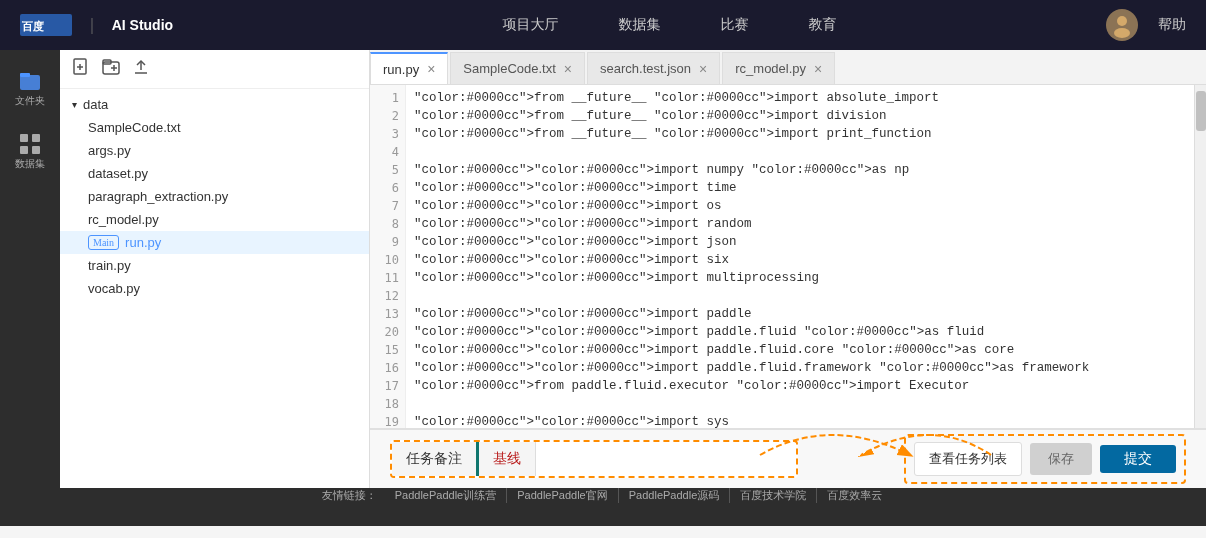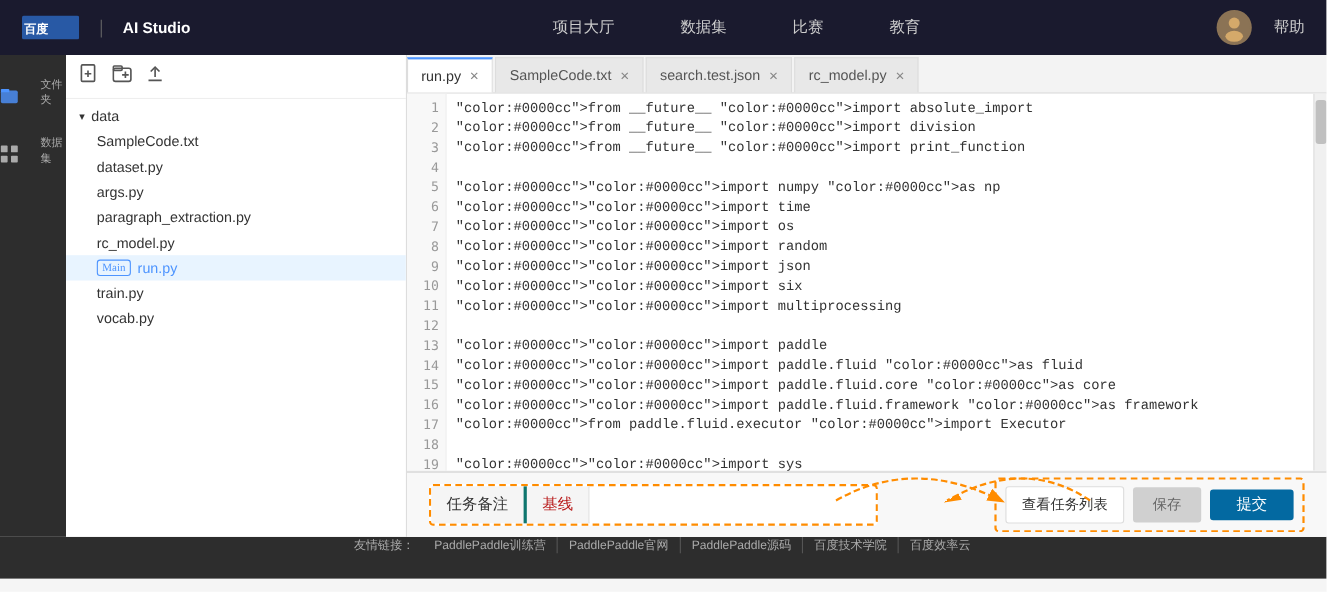--- a/index.html
+++ b/index.html
@@ -66,23 +66,23 @@
       flex-direction: column;
       align-items: center;
       padding-top: 10px;
       gap: 15px;
     }
     .sidebar-icon {
       color: #aaa;
       font-size: 18px;
       cursor: pointer;
       display: flex;
-      flex-direction: row;
-      align-items: flex-end;
-      gap: 20px;
+      flex-direction: column;
+      align-items: center;
+      gap: 2px;
     }
     .sidebar-icon span {
       font-size: 10px;
       color: #aaa;
     }
 
     
     .file-panel {
       width: 310px;
       background: white;
@@ -424,24 +424,24 @@
     </div>
     <div class="file-list">
       <div class="file-folder">
         <span style="font-size:10px;">▾</span>
         <span>data</span>
       </div>
       <div class="file-item">
         <span>SampleCode.txt</span>
       </div>
       <div class="file-item">
+        <span>args.py</span>
+      </div>
+      <div class="file-item">
         <span>dataset.py</span>
-      </div>
-      <div class="file-item">
-        <span>args.py</span>
       </div>
       <div class="file-item">
         <span>paragraph_extraction.py</span>
       </div>
       <div class="file-item">
         <span>rc_model.py</span>
       </div>
       <div class="file-item active">
         <span class="badge-main">Main</span>
         <span class="file-item-active-name">run.py</span>
@@ -485,21 +485,21 @@
           <div class="line-num">4</div>
           <div class="line-num">5</div>
           <div class="line-num">6</div>
           <div class="line-num">7</div>
           <div class="line-num">8</div>
           <div class="line-num">9</div>
           <div class="line-num">10</div>
           <div class="line-num">11</div>
           <div class="line-num">12</div>
           <div class="line-num">13</div>
-          <div class="line-num">14</div>
+          <div class="line-num">20</div>
           <div class="line-num">15</div>
           <div class="line-num">16</div>
           <div class="line-num">17</div>
           <div class="line-num">18</div>
           <div class="line-num">19</div>
         </div>
 
       <div class="code-content" id="code-content-container"><div><span style="&lt;span">"color:#0000cc"</span>&gt;from __future__ <span style="&lt;span">"color:#0000cc"</span>&gt;import absolute_import</div><div><span style="&lt;span">"color:#0000cc"</span>&gt;from __future__ <span style="&lt;span">"color:#0000cc"</span>&gt;import division</div><div><span style="&lt;span">"color:#0000cc"</span>&gt;from __future__ <span style="&lt;span">"color:#0000cc"</span>&gt;import print_function</div><div>&nbsp;</div><div><span style="&lt;span">"color:#0000cc"</span>&gt;<span style="&lt;span">"color:#0000cc"</span>&gt;import numpy <span style="&lt;span">"color:#0000cc"</span>&gt;as np</div><div><span style="&lt;span">"color:#0000cc"</span>&gt;<span style="&lt;span">"color:#0000cc"</span>&gt;import time</div><div><span style="&lt;span">"color:#0000cc"</span>&gt;<span style="&lt;span">"color:#0000cc"</span>&gt;import os</div><div><span style="&lt;span">"color:#0000cc"</span>&gt;<span style="&lt;span">"color:#0000cc"</span>&gt;import random</div><div><span style="&lt;span">"color:#0000cc"</span>&gt;<span style="&lt;span">"color:#0000cc"</span>&gt;import json</div><div><span style="&lt;span">"color:#0000cc"</span>&gt;<span style="&lt;span">"color:#0000cc"</span>&gt;import six</div><div><span style="&lt;span">"color:#0000cc"</span>&gt;<span style="&lt;span">"color:#0000cc"</span>&gt;import multiprocessing</div><div>&nbsp;</div><div><span style="&lt;span">"color:#0000cc"</span>&gt;<span style="&lt;span">"color:#0000cc"</span>&gt;import paddle</div><div><span style="&lt;span">"color:#0000cc"</span>&gt;<span style="&lt;span">"color:#0000cc"</span>&gt;import paddle.fluid <span style="&lt;span">"color:#0000cc"</span>&gt;as fluid</div><div><span style="&lt;span">"color:#0000cc"</span>&gt;<span style="&lt;span">"color:#0000cc"</span>&gt;import paddle.fluid.core <span style="&lt;span">"color:#0000cc"</span>&gt;as core</div><div><span style="&lt;span">"color:#0000cc"</span>&gt;<span style="&lt;span">"color:#0000cc"</span>&gt;import paddle.fluid.framework <span style="&lt;span">"color:#0000cc"</span>&gt;as framework</div><div><span style="&lt;span">"color:#0000cc"</span>&gt;from paddle.fluid.executor <span style="&lt;span">"color:#0000cc"</span>&gt;import Executor</div><div>&nbsp;</div><div><span style="&lt;span">"color:#0000cc"</span>&gt;<span style="&lt;span">"color:#0000cc"</span>&gt;import sys</div></div>
 
       <div class="scrollbar-right">

